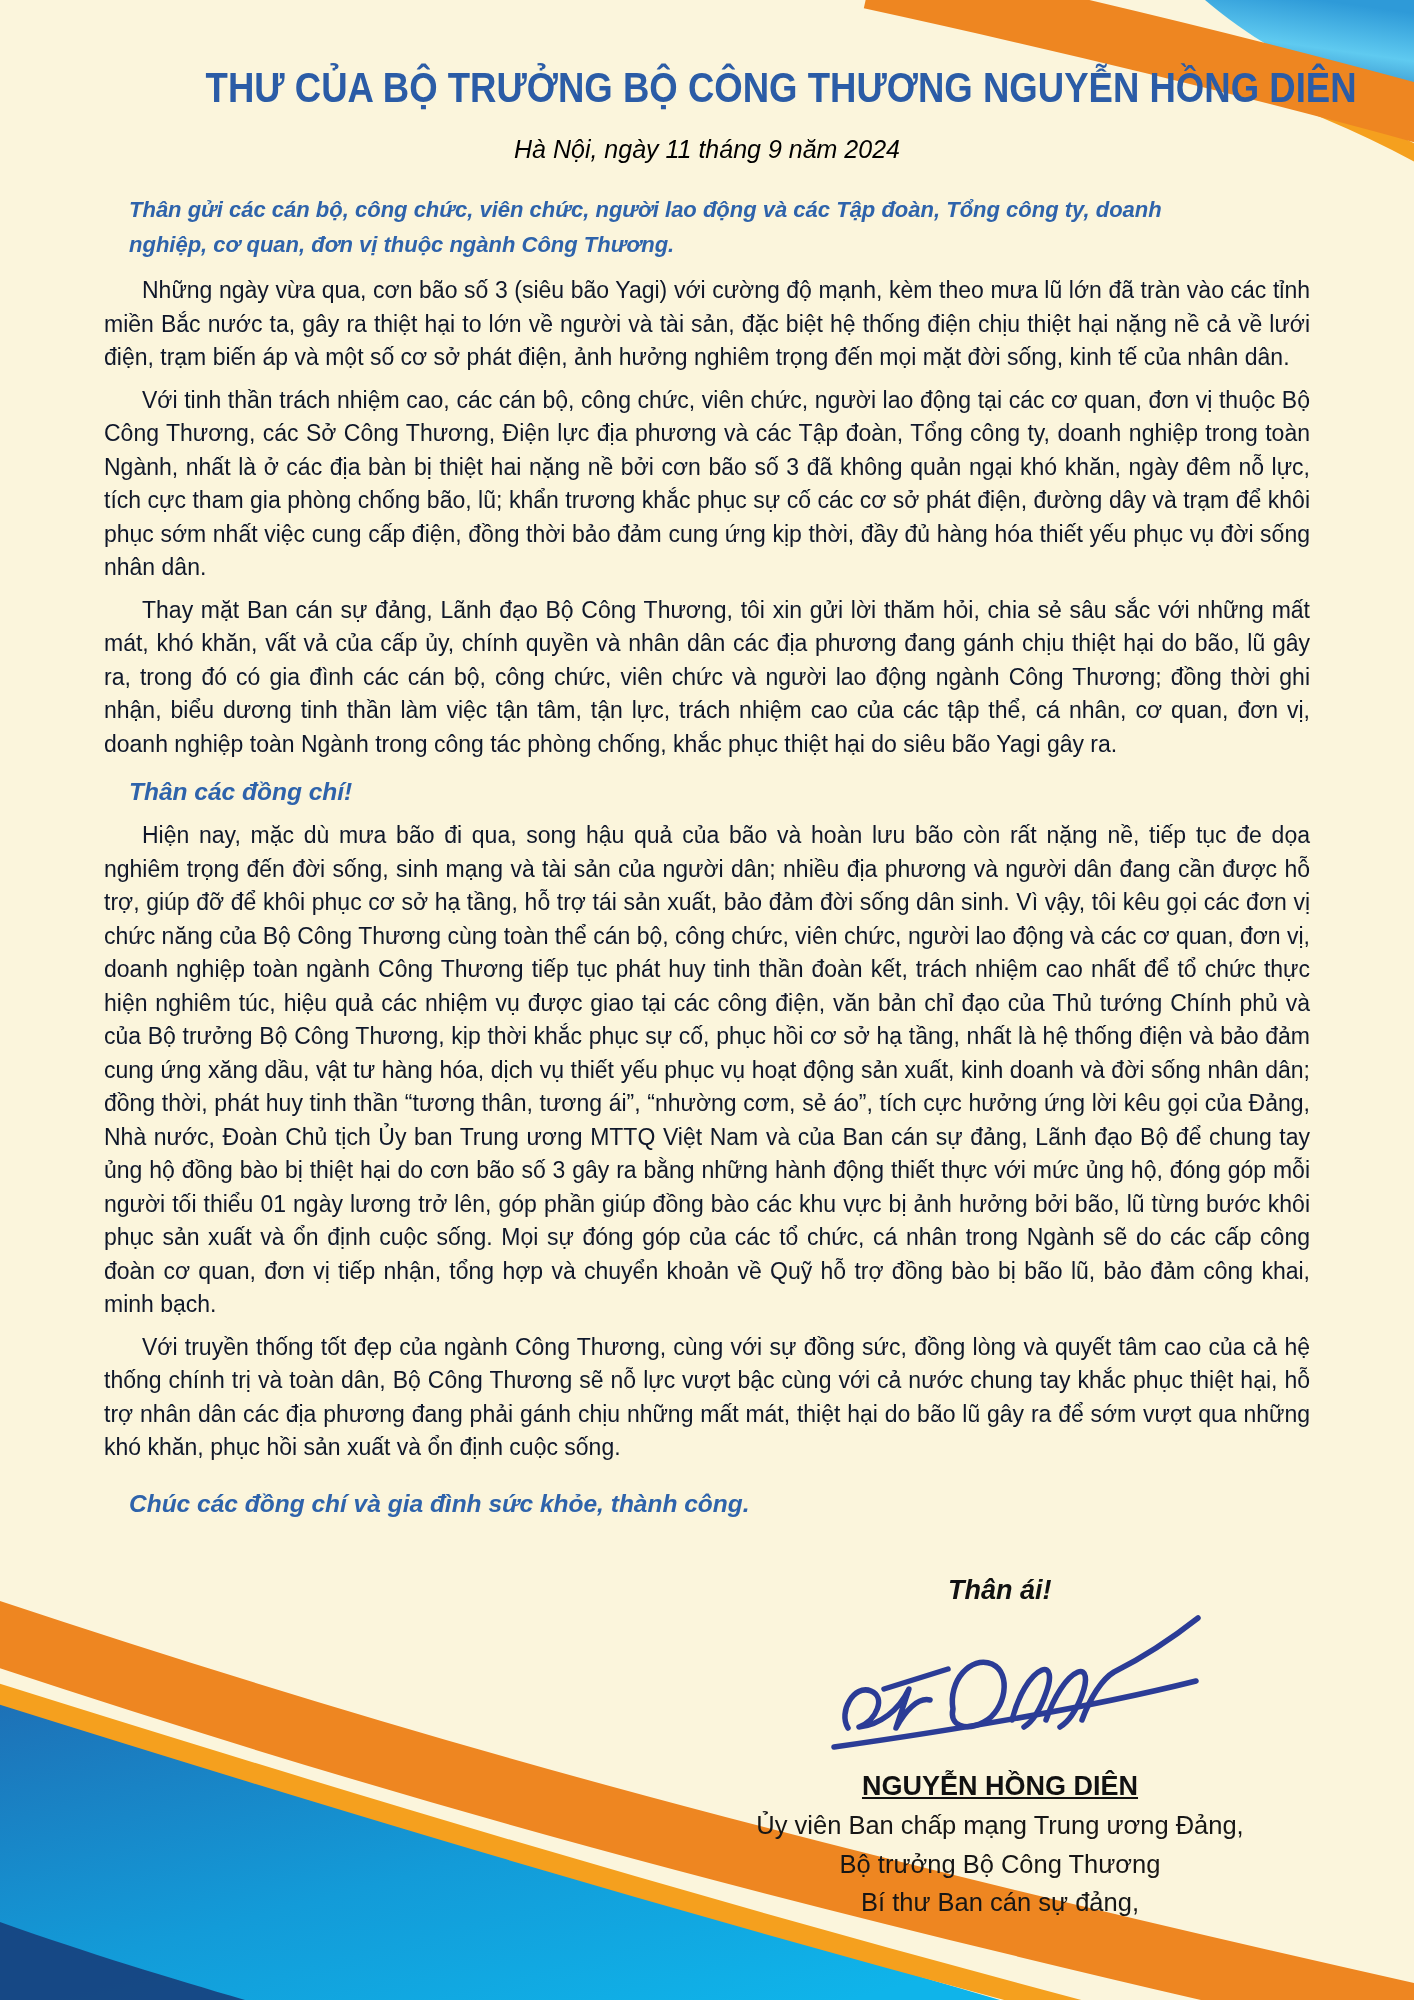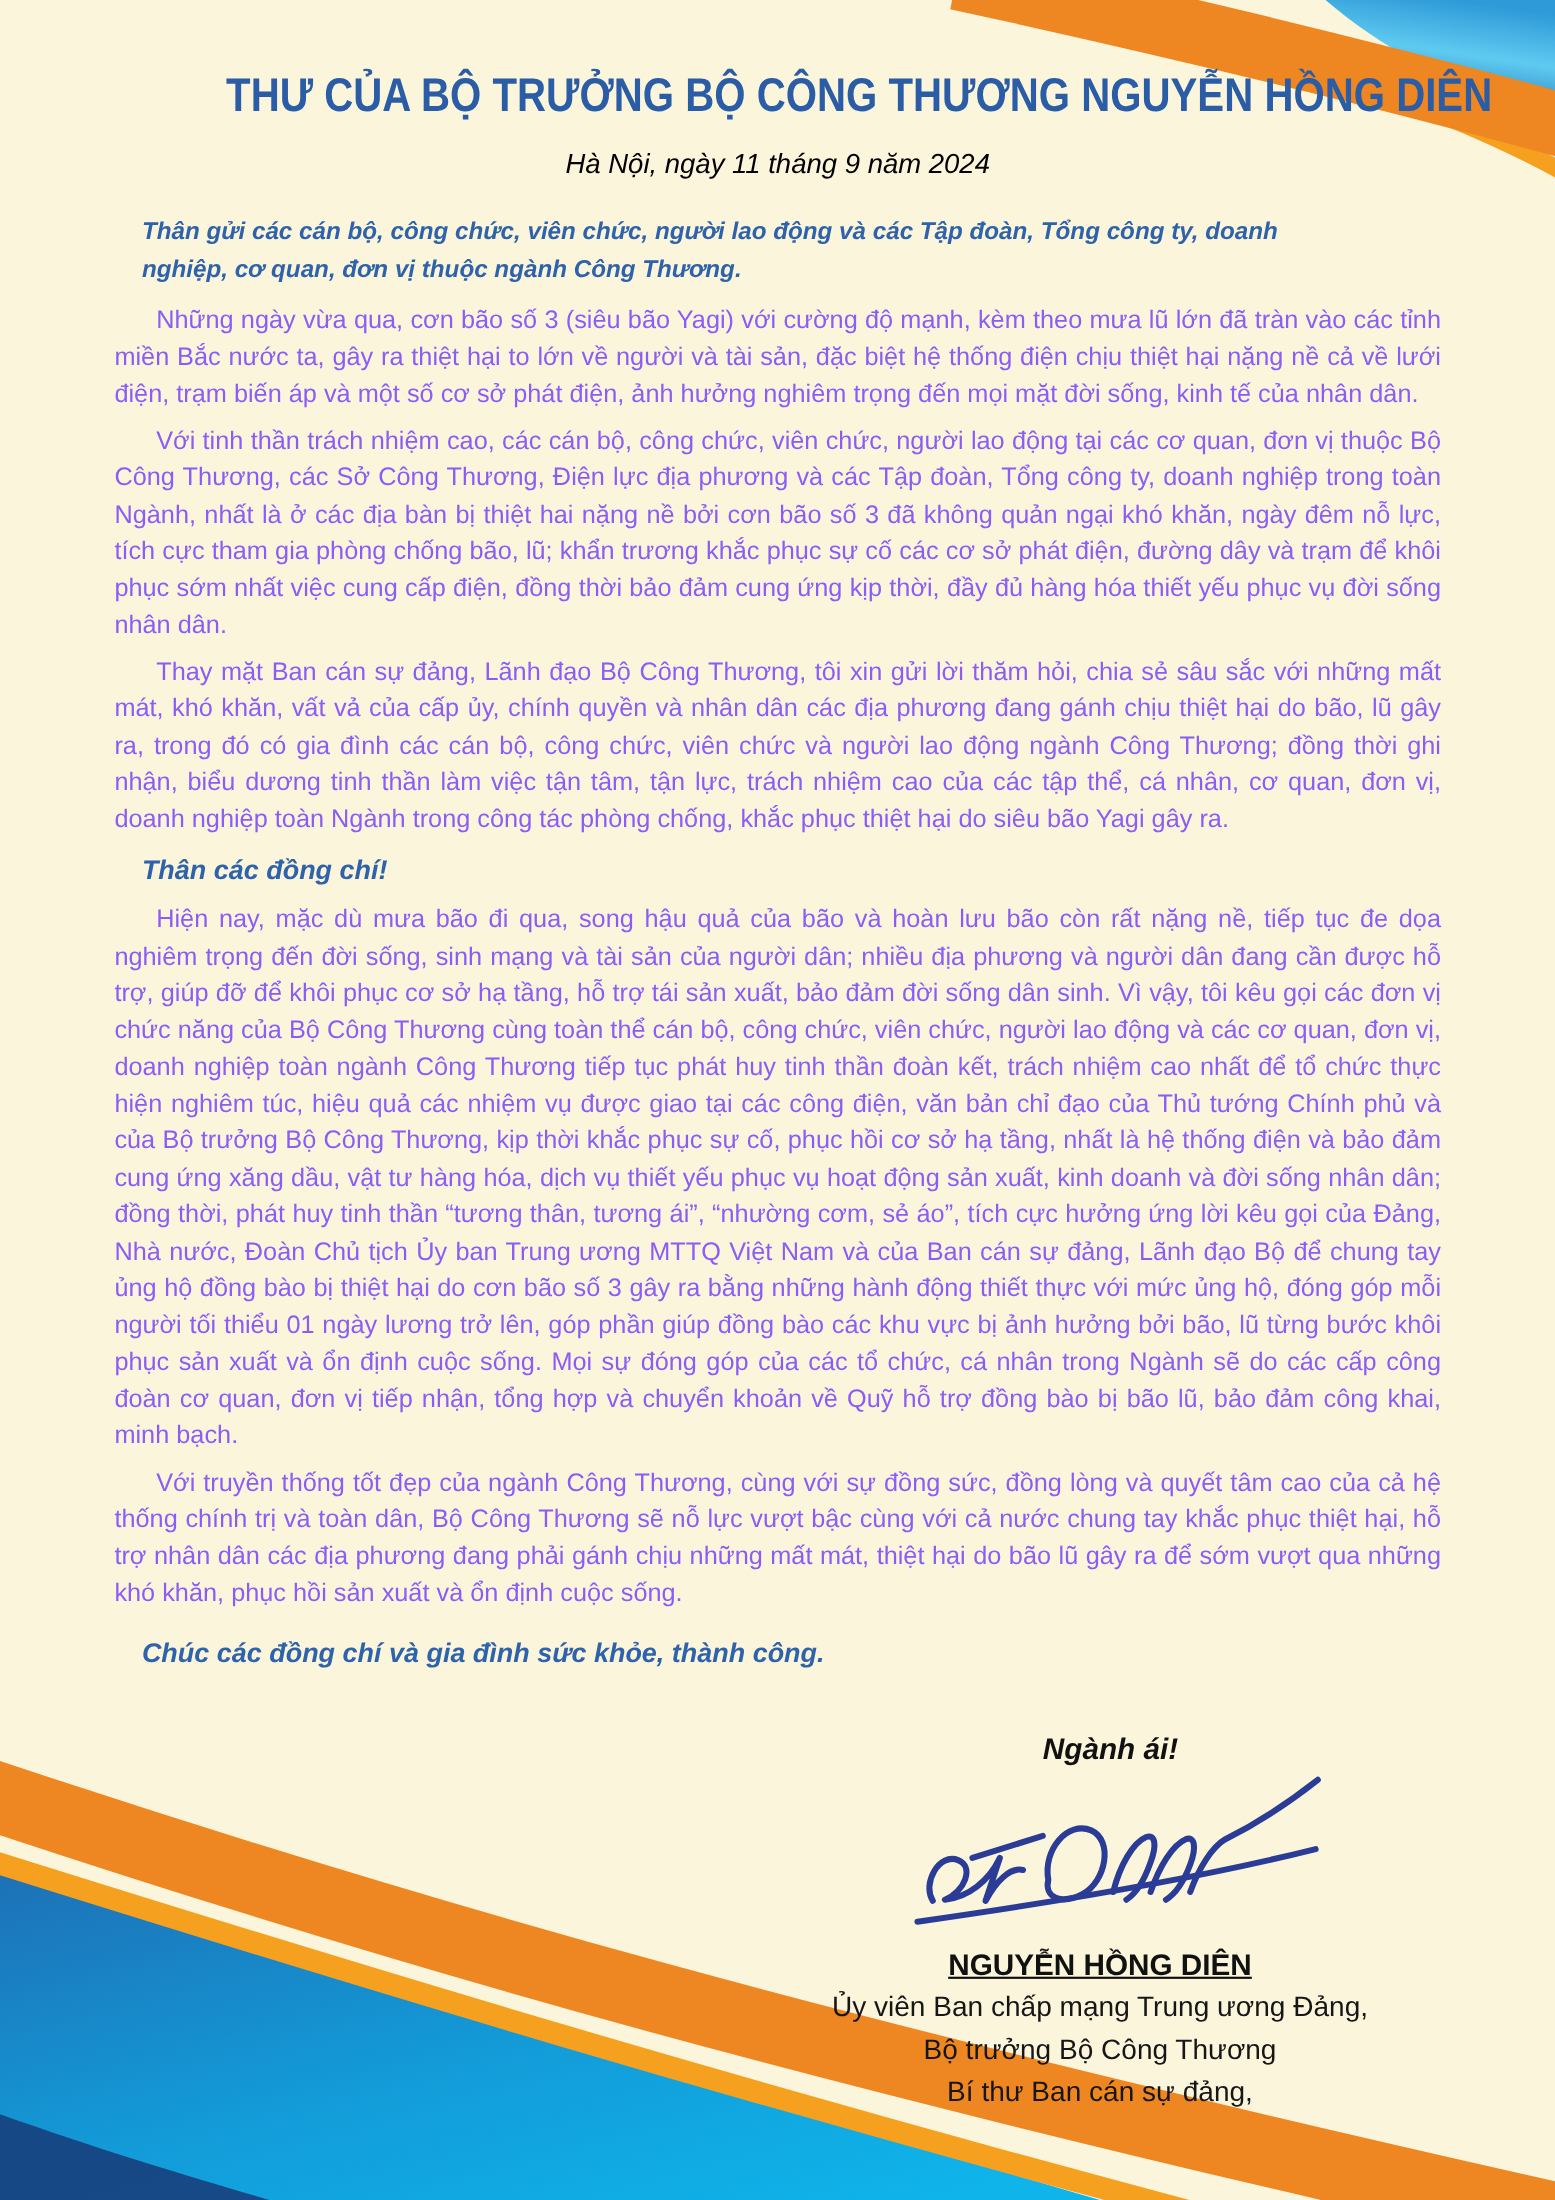--- a/index.html
+++ b/index.html
@@ -25,21 +25,21 @@
     text-align:center;font-style:italic;font-size:25px;line-height:34px;
     margin-top:20px;color:#000000;
   }
   .salutation{
     color:#2E63AB;font-weight:bold;font-style:italic;
     font-size:22px;line-height:35px;
     margin:26px 0 12px 25px;max-width:1060px;
   }
   .para{
     font-size:23px;line-height:33.5px;text-align:justify;
-    text-indent:38px;margin:0 0 9px 0;color:#8b5cf6;
+    text-indent:38px;margin:0 0 9px 0;color:#0f172a;
   }
   .heading-blue{
     color:#2E63AB;font-weight:bold;font-style:italic;
     font-size:24.5px;line-height:34px;margin:14px 0 10px 25px;
   }
   .wish{
     color:#2E63AB;font-weight:bold;font-style:italic;
     font-size:24.5px;line-height:34px;margin:22px 0 0 25px;
   }
   .sig-area{position:absolute;top:1572px;left:0;width:1414px;}
@@ -97,21 +97,21 @@
 
   <div class="heading-blue">Thân các đồng chí!</div>
 
   <p class="para">Hiện nay, mặc dù mưa bão đi qua, song hậu quả của bão và hoàn lưu bão còn rất nặng nề, tiếp tục đe dọa nghiêm trọng đến đời sống, sinh mạng và tài sản của người dân; nhiều địa phương và người dân đang cần được hỗ trợ, giúp đỡ để khôi phục cơ sở hạ tầng, hỗ trợ tái sản xuất, bảo đảm đời sống dân sinh. Vì vậy, tôi kêu gọi các đơn vị chức năng của Bộ Công Thương cùng toàn thể cán bộ, công chức, viên chức, người lao động và các cơ quan, đơn vị, doanh nghiệp toàn ngành Công Thương tiếp tục phát huy tinh thần đoàn kết, trách nhiệm cao nhất để tổ chức thực hiện nghiêm túc, hiệu quả các nhiệm vụ được giao tại các công điện, văn bản chỉ đạo của Thủ tướng Chính phủ và của Bộ trưởng Bộ Công Thương, kịp thời khắc phục sự cố, phục hồi cơ sở hạ tầng, nhất là hệ thống điện và bảo đảm cung ứng xăng dầu, vật tư hàng hóa, dịch vụ thiết yếu phục vụ hoạt động sản xuất, kinh doanh và đời sống nhân dân; đồng thời, phát huy tinh thần “tương thân, tương ái”, “nhường cơm, sẻ áo”, tích cực hưởng ứng lời kêu gọi của Đảng, Nhà nước, Đoàn Chủ tịch Ủy ban Trung ương MTTQ Việt Nam và của Ban cán sự đảng, Lãnh đạo Bộ để chung tay ủng hộ đồng bào bị thiệt hại do cơn bão số 3 gây ra bằng những hành động thiết thực với mức ủng hộ, đóng góp mỗi người tối thiểu 01 ngày lương trở lên, góp phần giúp đồng bào các khu vực bị ảnh hưởng bởi bão, lũ từng bước khôi phục sản xuất và ổn định cuộc sống. Mọi sự đóng góp của các tổ chức, cá nhân trong Ngành sẽ do các cấp công đoàn cơ quan, đơn vị tiếp nhận, tổng hợp và chuyển khoản về Quỹ hỗ trợ đồng bào bị bão lũ, bảo đảm công khai, minh bạch.</p>
   <p class="para">Với truyền thống tốt đẹp của ngành Công Thương, cùng với sự đồng sức, đồng lòng và quyết tâm cao của cả hệ thống chính trị và toàn dân, Bộ Công Thương sẽ nỗ lực vượt bậc cùng với cả nước chung tay khắc phục thiệt hại, hỗ trợ nhân dân các địa phương đang phải gánh chịu những mất mát, thiệt hại do bão lũ gây ra để sớm vượt qua những khó khăn, phục hồi sản xuất và ổn định cuộc sống.</p>
 
   <div class="wish">Chúc các đồng chí và gia đình sức khỏe, thành công.</div>
 </div>
 
 <div class="sig-area">
-  <div class="closing">Ngành ái!</div>
+  <div class="closing">Thân ái!</div>
 
   <svg class="sig-svg" width="430" height="150" viewBox="800 1590 430 150">
     <g fill="none" stroke="#2B3C96" stroke-width="5.5" stroke-linecap="round" stroke-linejoin="round">
       <path d="M848,1708 C838,1692 854,1664 871,1671 C886,1677 877,1700 859,1707 C880,1705 899,1690 909,1669 L896,1708 C905,1691 918,1677 930,1680"></path>
       <path d="M884,1669 L948,1649"></path>
       <path d="M953,1689 C948,1661 971,1635 992,1644 C1012,1653 1006,1690 984,1702 C965,1712 949,1705 953,1689 Z"></path>
       <path d="M1012,1700 C1018,1676 1030,1655 1042,1650 C1050,1647 1052,1657 1046,1673 C1040,1690 1032,1702 1024,1707"></path>
       <path d="M1046,1700 C1054,1677 1066,1657 1078,1652 C1086,1649 1088,1659 1082,1675 C1076,1691 1068,1702 1060,1707"></path>
       <path d="M1082,1700 C1090,1678 1102,1659 1114,1652 C1142,1638 1170,1620 1198,1598"></path>
       <path d="M834,1727 C940,1712 1080,1690 1196,1661"></path>

